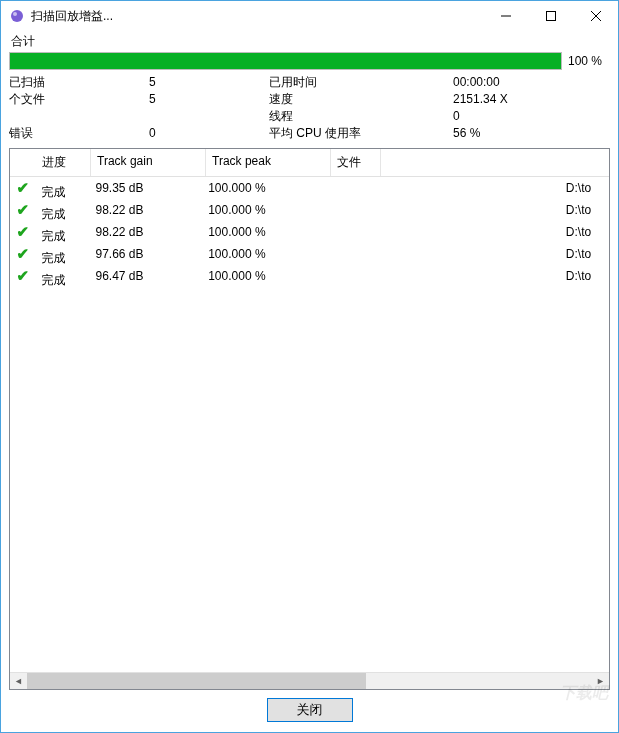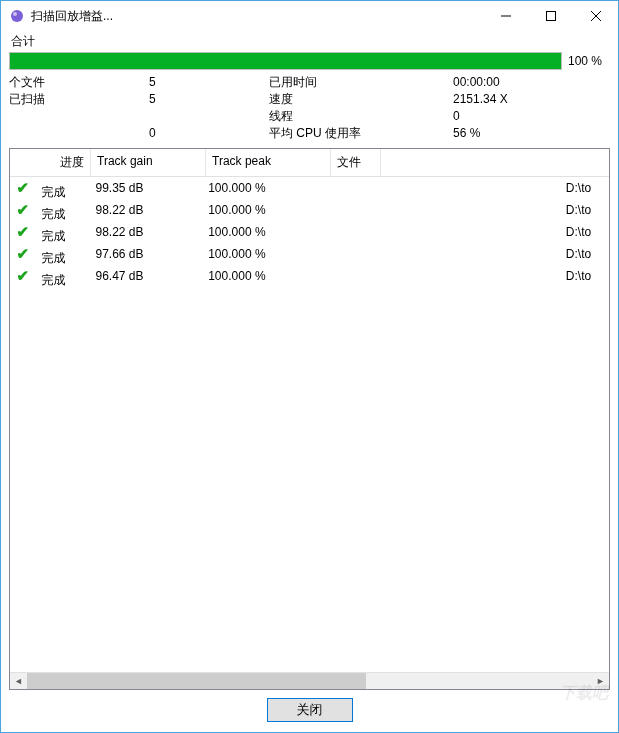--- a/index.html
+++ b/index.html
@@ -20,21 +20,21 @@
 .stats-col-labels { width: 140px; }
 .stats-col-values { width: 120px; }
 .stats-col-labels2 { width: 140px; }
 .stats-col-values2 { flex: 1; margin-left: 44px; }
 .stats div > div { line-height: 17px; }
 .error-row { color: #000; }
 .table-wrap { flex: 1; border: 1px solid #828790; overflow: hidden; position: relative; display: flex; flex-direction: column; background: #fff; }
 .table-head { display: flex; background: #fff; border-bottom: 1px solid #e1e1e1; }
 .th { padding: 5px 6px; font-size: 12px; text-align: left; border-right: 1px solid #e5e5e5; white-space: nowrap; overflow: hidden; }
 .th.status { width: 26px; border-right: none; }
-.th.progress { width: 55px; text-align: right; }
+.th.progress { width: 55px; }
 .th.tgain { width: 115px; }
 .th.tpeak { width: 125px; }
 .th.again { width: 120px; }
 .th.apeak { width: 120px; }
 .th.file { width: 50px; }
 .tbody { flex: 1; overflow: hidden; }
 .trow { display: flex; align-items: center; height: 22px; }
 .td { padding: 0 6px; font-size: 12px; white-space: nowrap; overflow: hidden; }
 .td.status { width: 26px; display: flex; align-items: center; justify-content: center; padding: 0; }
 .td.progress { width: 55px; margin-top: 9px; }
@@ -88,23 +88,24 @@
     <div class="total-label">合计</div>
     <div class="progress-row">
       <div class="progressbar">
         <div class="progressbar-fill"></div>
       </div>
       <div class="progress-pct">100 %</div>
     </div>
 
     <div class="stats">
       <div class="stats-col-labels">
+        <div>已扫描</div>
         <div>个文件</div>
-        <div>已扫描</div>
         <div>&nbsp;</div>
+        <div class="error-row">错误</div>
       </div>
       <div class="stats-col-values">
         <div>5</div>
         <div>5</div>
         <div>&nbsp;</div>
         <div>0</div>
       </div>
       <div class="stats-col-labels2">
         <div>已用时间</div>
         <div>速度</div>

